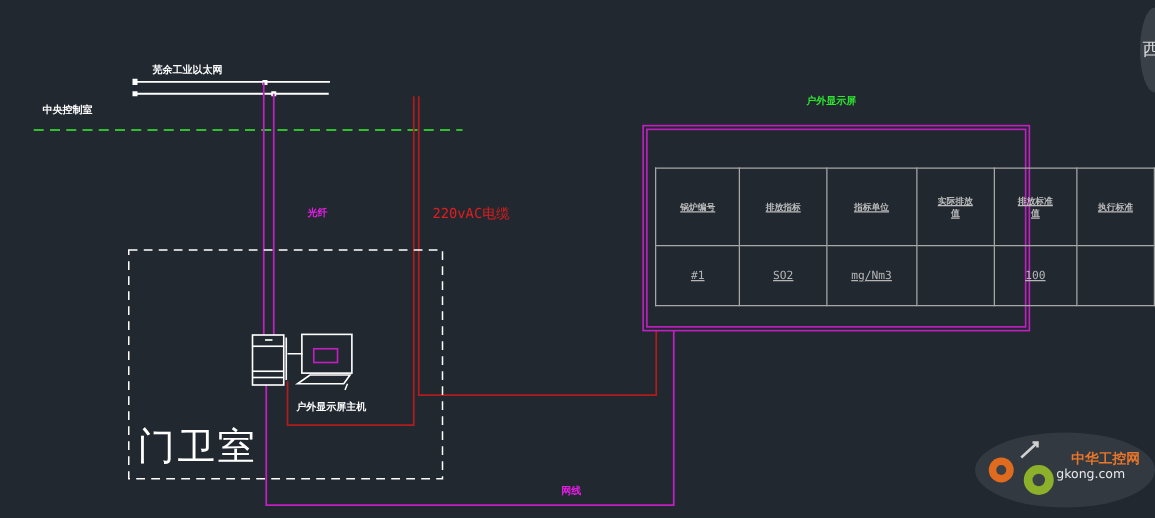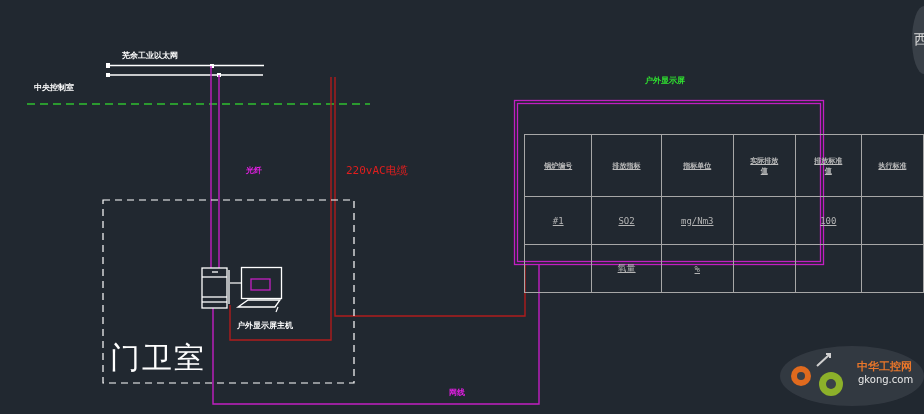--- a/index.html
+++ b/index.html
@@ -10,21 +10,21 @@
   .lbl-green { color: #2fe62f; font-size: 8px; }
   .lbl-magenta { color: #e21ee2; font-size: 8px; }
   .lbl-red { color: #e01e1e; font-size: 11px; font-weight: normal; font-family: "DejaVu Sans Mono", monospace; }
   .room { color: #ffffff; font-size: 30px; font-weight: normal; font-family: "DejaVu Serif", serif; letter-spacing: 2px; }
   table.em { position: absolute; left: 524px; top: 134px; border-collapse: collapse; }
   table.em td { border: 1px solid #a7a7a7; color: #b5b5b5; font-size: 9px; text-align: center; padding: 16px; height: 15px; font-family: "DejaVu Sans Mono", monospace; text-decoration: underline; }
   table.em tr.hdr td { height: 29px; font-size: 7px; font-family: "DejaVu Sans", sans-serif; font-weight: bold; color: #bcbcbc; }
   .c0 { width: 50px; } .c1 { width: 50px; } .c2 { width: 43px; } .c3 { width: 44px; } .c4 { width: 44px; } .c5 { width: 44px; }
   .logo { position: absolute; left: 785px; top: 352px; width: 130px; height: 50px; }
   .logo-cn { position: absolute; left: 60px; top: 7px; color: #e9762a; font-size: 11px; font-weight: bold; margin-left: 12px; }
-  .logo-en { position: absolute; left: 73px; top: 22px; color: #e9e9e9; font-size: 10px; }
+  .logo-en { position: absolute; left: 60px; top: 22px; color: #e9e9e9; font-size: 10px; }
   .west { position: absolute; left: 914px; top: 31px; color: #d8d8d8; font-size: 14px; font-family: "DejaVu Sans", sans-serif; }
 </style>
 </head>
 <body>
 
 <svg id="canvas" width="924" height="414" xmlns="http://www.w3.org/2000/svg">
 
   <g stroke="#ffffff" stroke-width="1.5">
     <line x1="108" y1="65.5" x2="264" y2="65.5"></line>
     <line x1="108" y1="75" x2="263" y2="75"></line>
@@ -109,27 +109,19 @@
     <td class="c5">执行标准</td>
   </tr>
   <tr>
     <td>#1</td>
     <td>SO2</td>
     <td>mg/Nm3</td>
     <td></td>
     <td>100</td>
     <td></td>
   </tr>
-  <tr>
-    <td></td>
-    <td>氧量</td>
-    <td>%</td>
-    <td></td>
-    <td></td>
-    <td></td>
-  </tr>
 </tbody>
   </table>
 
 <div class="logo">
   <div class="logo-cn">中华工控网</div>
   <div class="logo-en">gkong.com</div>
 </div>
 
 </body></html>

